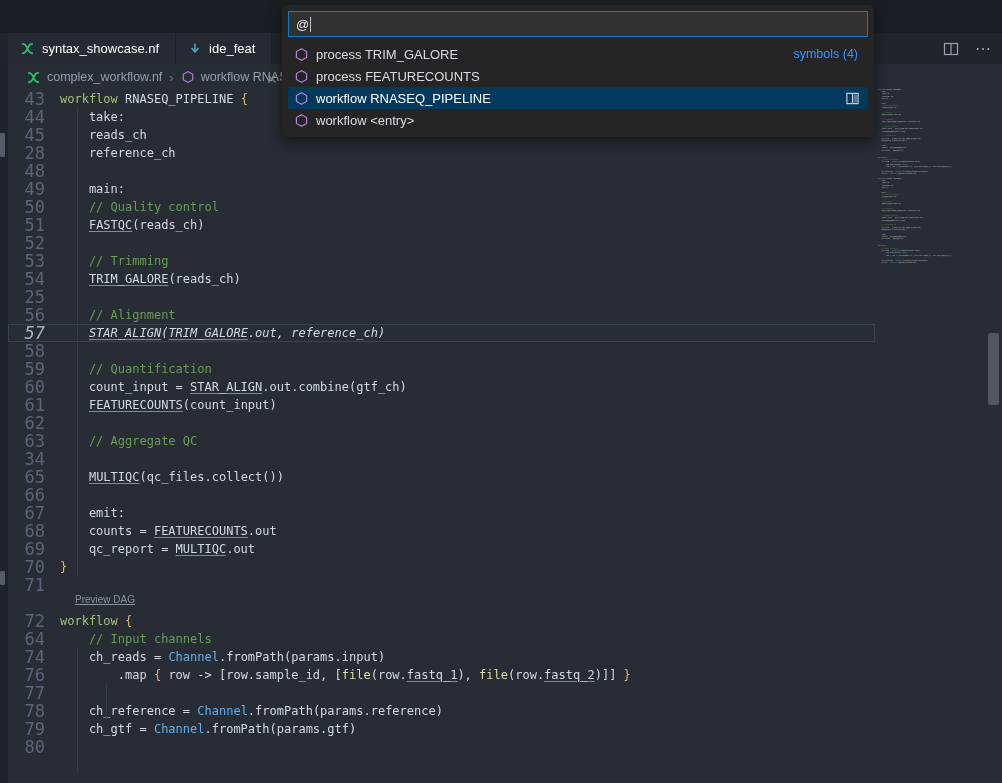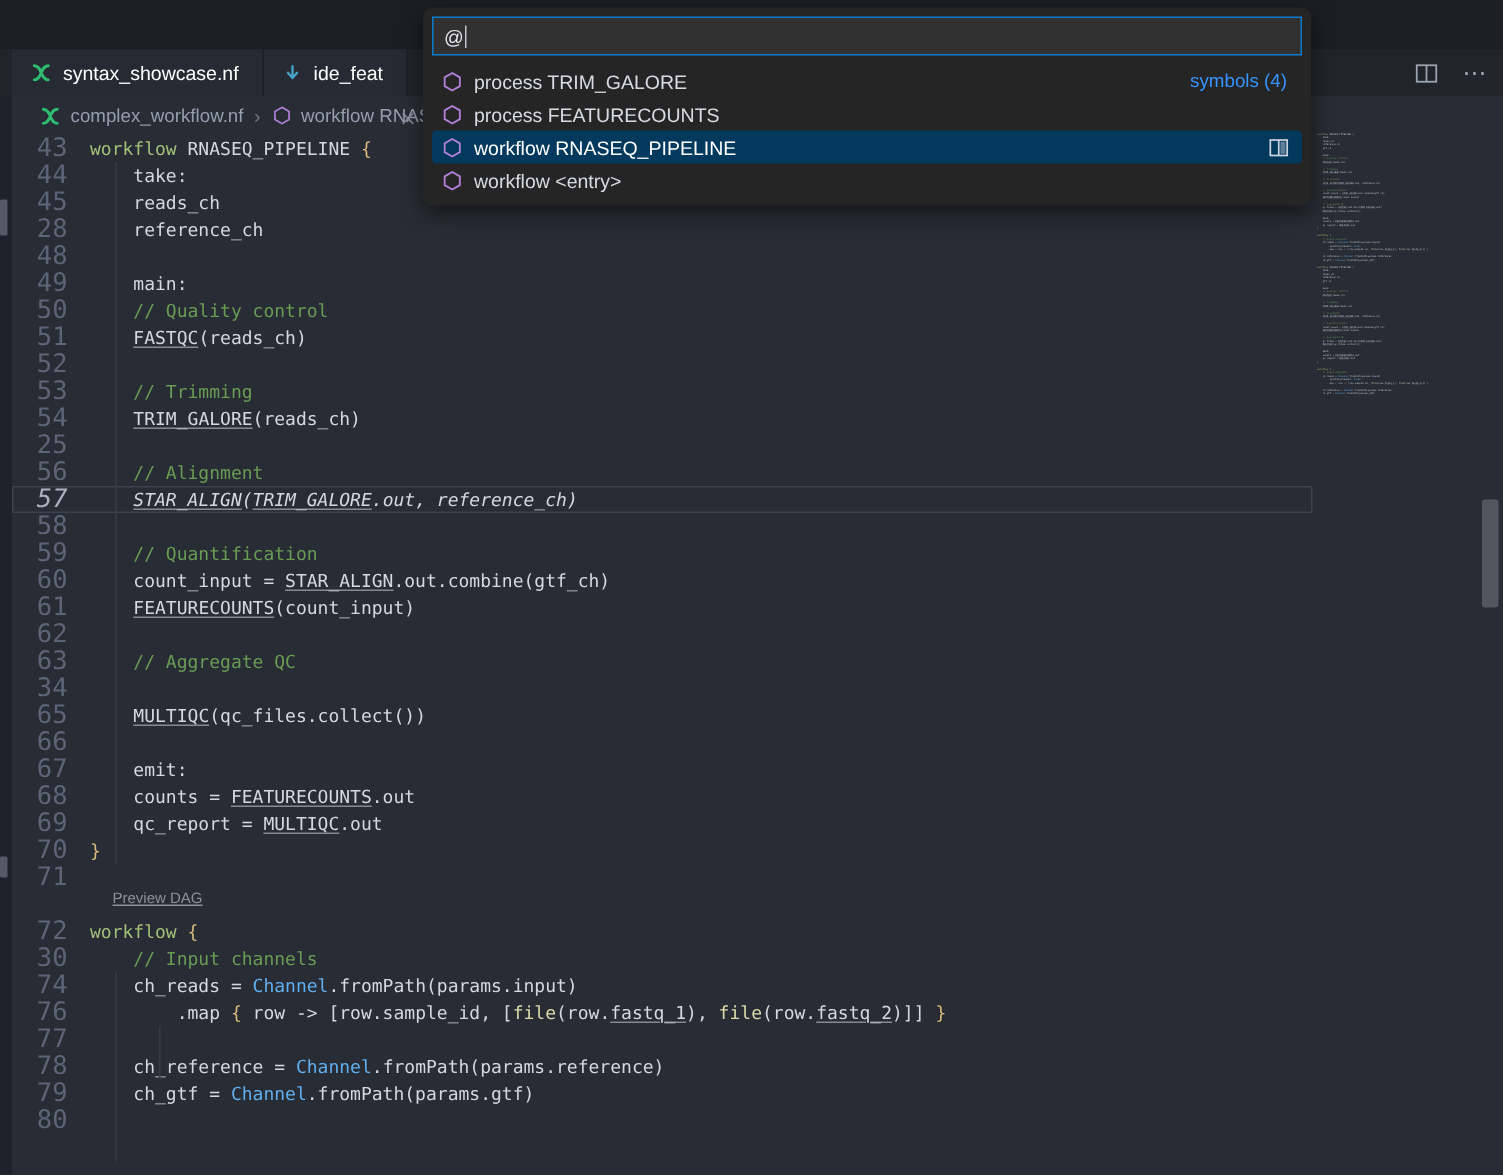--- a/index.html
+++ b/index.html
@@ -164,21 +164,21 @@
       <div class="row"><span class="ln">34</span></div>
       <div class="row"><span class="ln">65</span><span class="code"><span class="tk-d">    </span><span class="tk-u">MULTIQC</span><span class="tk-d">(qc_files.collect())</span></span></div>
       <div class="row"><span class="ln">66</span><span class="code"></span></div>
       <div class="row"><span class="ln">67</span><span class="code"><span class="tk-d">    emit:</span></span></div>
       <div class="row"><span class="ln">68</span><span class="code"><span class="tk-d">    counts = </span><span class="tk-u">FEATURECOUNTS</span><span class="tk-d">.out</span></span></div>
       <div class="row"><span class="ln">69</span><span class="code"><span class="tk-d">    qc_report = </span><span class="tk-u">MULTIQC</span><span class="tk-d">.out</span></span></div>
       <div class="row"><span class="ln">70</span><span class="code"><span class="tk-y">}</span></span></div>
       <div class="row"><span class="ln">71</span><span class="code"></span></div>
       <div class="lens-row">Preview DAG</div>
       <div class="row"><span class="ln">72</span><span class="code"><span class="tk-k">workflow</span><span class="tk-d"> </span><span class="tk-y">{</span></span></div>
-      <div class="row"><span class="ln">30</span><span class="code"><span class="tk-c">    // Input channels</span></span></div>
+      <div class="row"><span class="ln">64</span><span class="code"><span class="tk-c">    // Input channels</span></span></div>
       <div class="row"><span class="ln">74</span><span class="code"><span class="tk-d">    ch_reads = </span><span class="tk-b">Channel</span><span class="tk-d">.fromPath(params.input)</span></span></div>
       <div class="row"><span class="ln">76</span><span class="code"><span class="tk-d">        .map </span><span class="tk-y">{</span><span class="tk-d"> row -&gt; [row.sample_id, [</span><span class="tk-f">file</span><span class="tk-d">(row.</span><span class="tk-u">fastq_1</span><span class="tk-d">), </span><span class="tk-f">file</span><span class="tk-d">(row.</span><span class="tk-u">fastq_2</span><span class="tk-d">)]] </span><span class="tk-y">}</span></span></div>
       <div class="row"><span class="ln">77</span><span class="code"></span></div>
       <div class="row"><span class="ln">78</span><span class="code"><span class="tk-d">    ch_reference = </span><span class="tk-b">Channel</span><span class="tk-d">.fromPath(params.reference)</span></span></div>
       <div class="row"><span class="ln">79</span><span class="code"><span class="tk-d">    ch_gtf = </span><span class="tk-b">Channel</span><span class="tk-d">.fromPath(params.gtf)</span></span></div>
       <div class="row"><span class="ln">80</span><span class="code"></span></div>
     </div>
 
   <div class="guide" style="left:77px;top:18px;height:468px;"></div>
   <div class="guide" style="left:77px;top:558px;height:126px;"></div>

